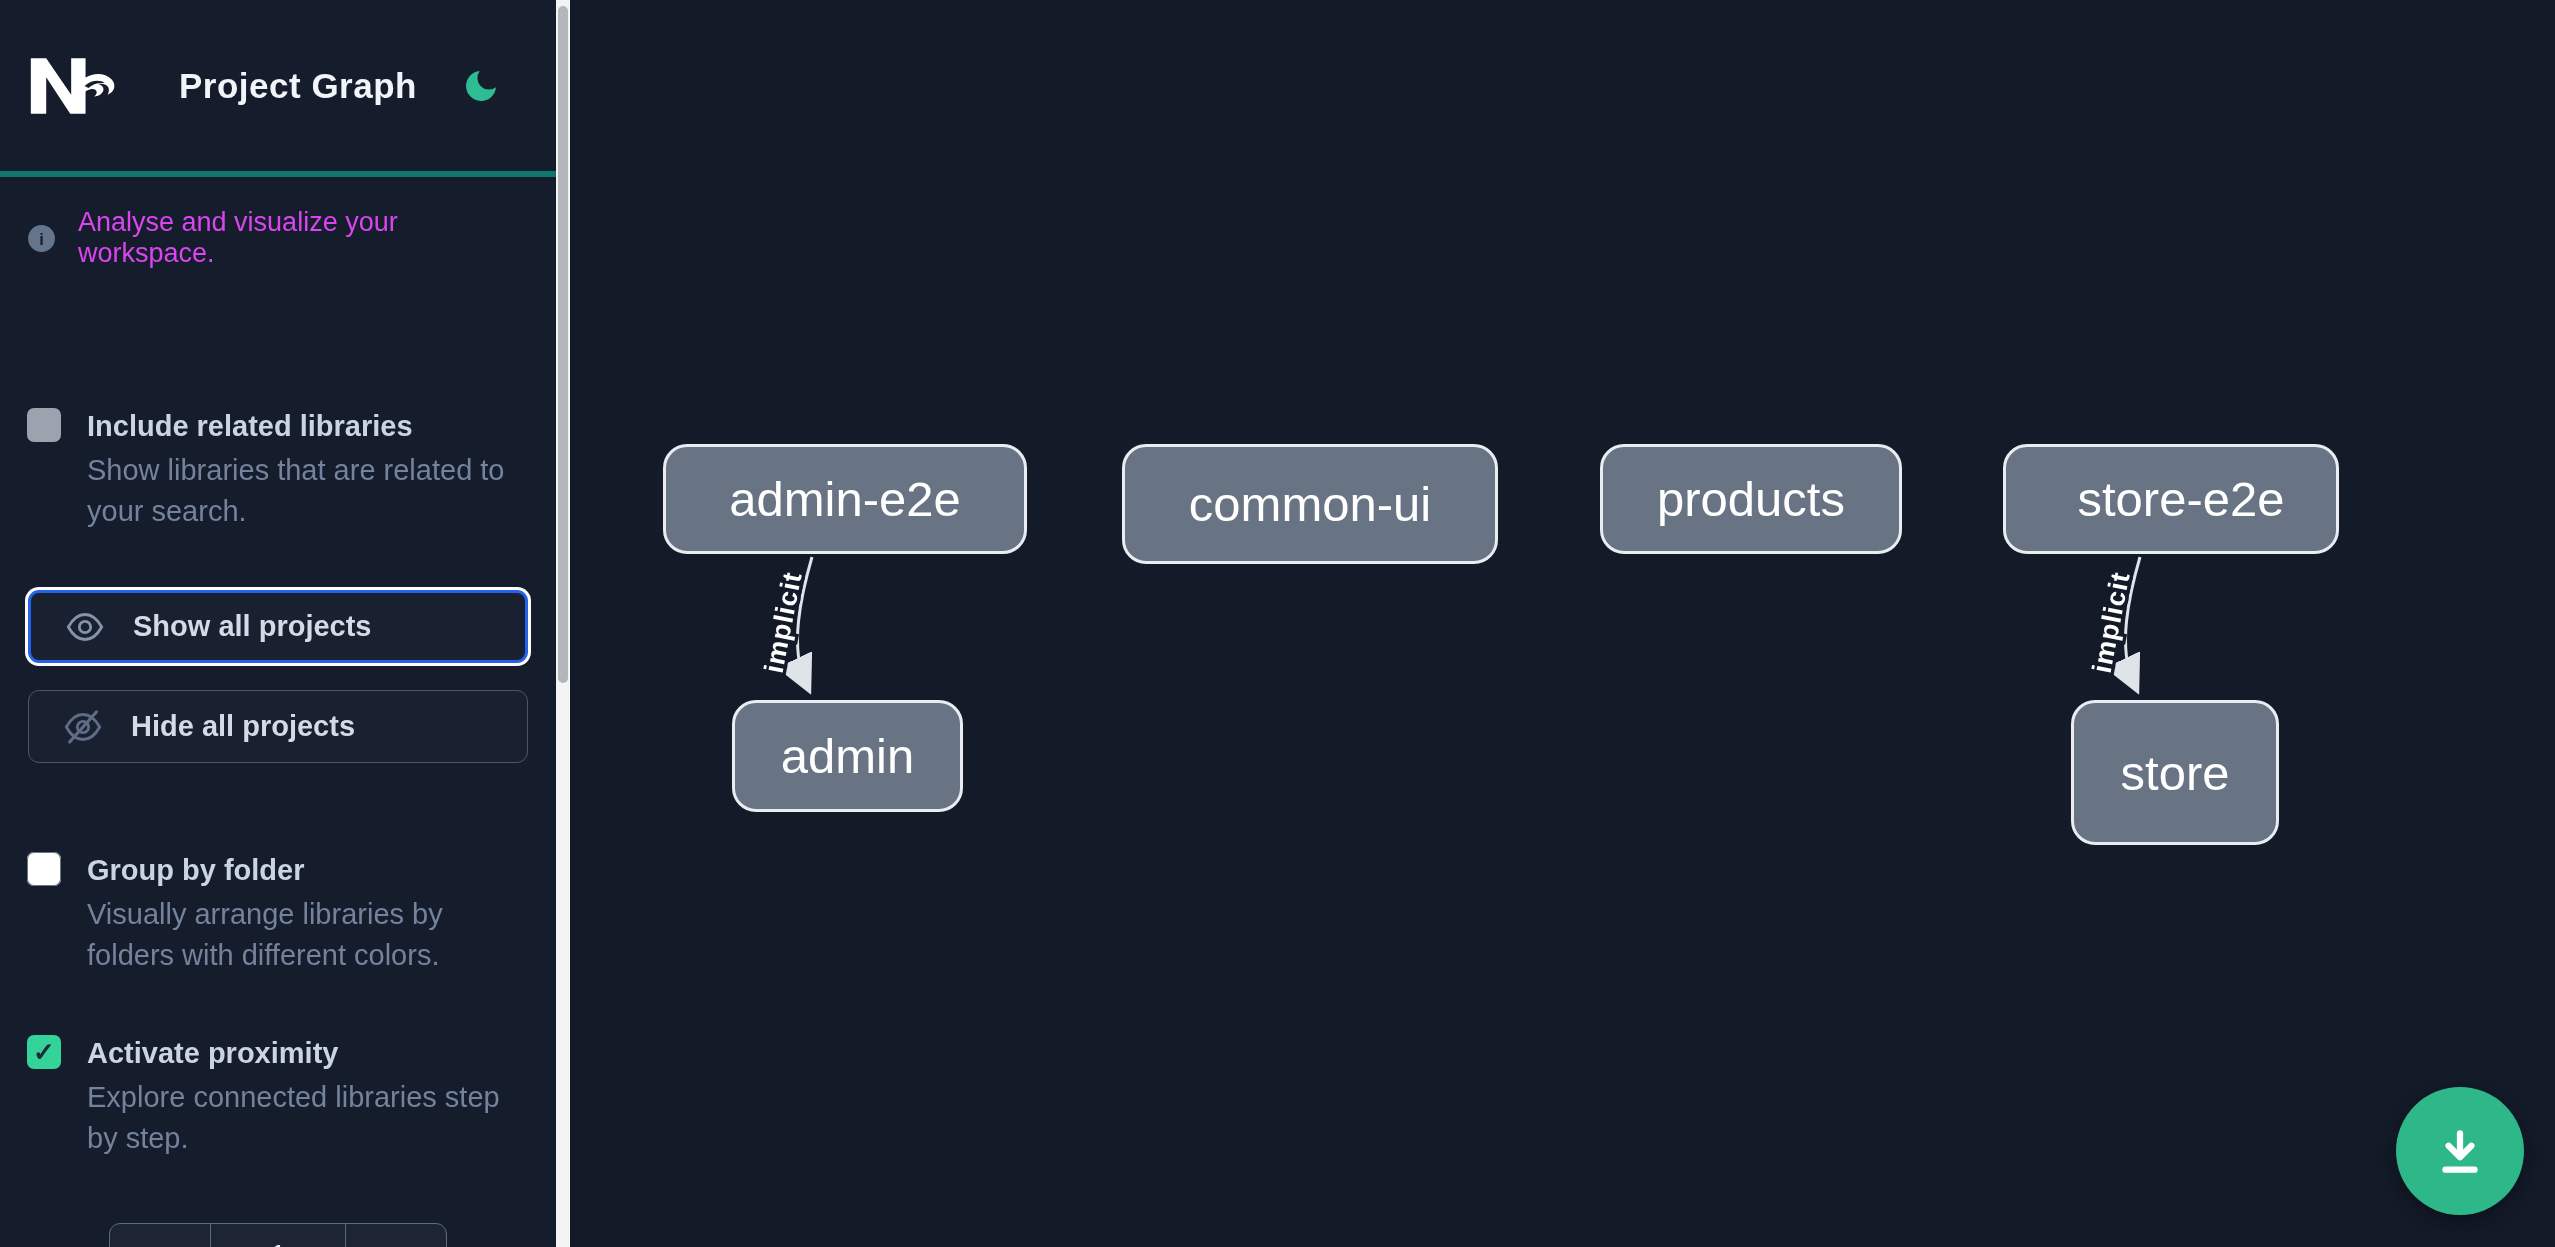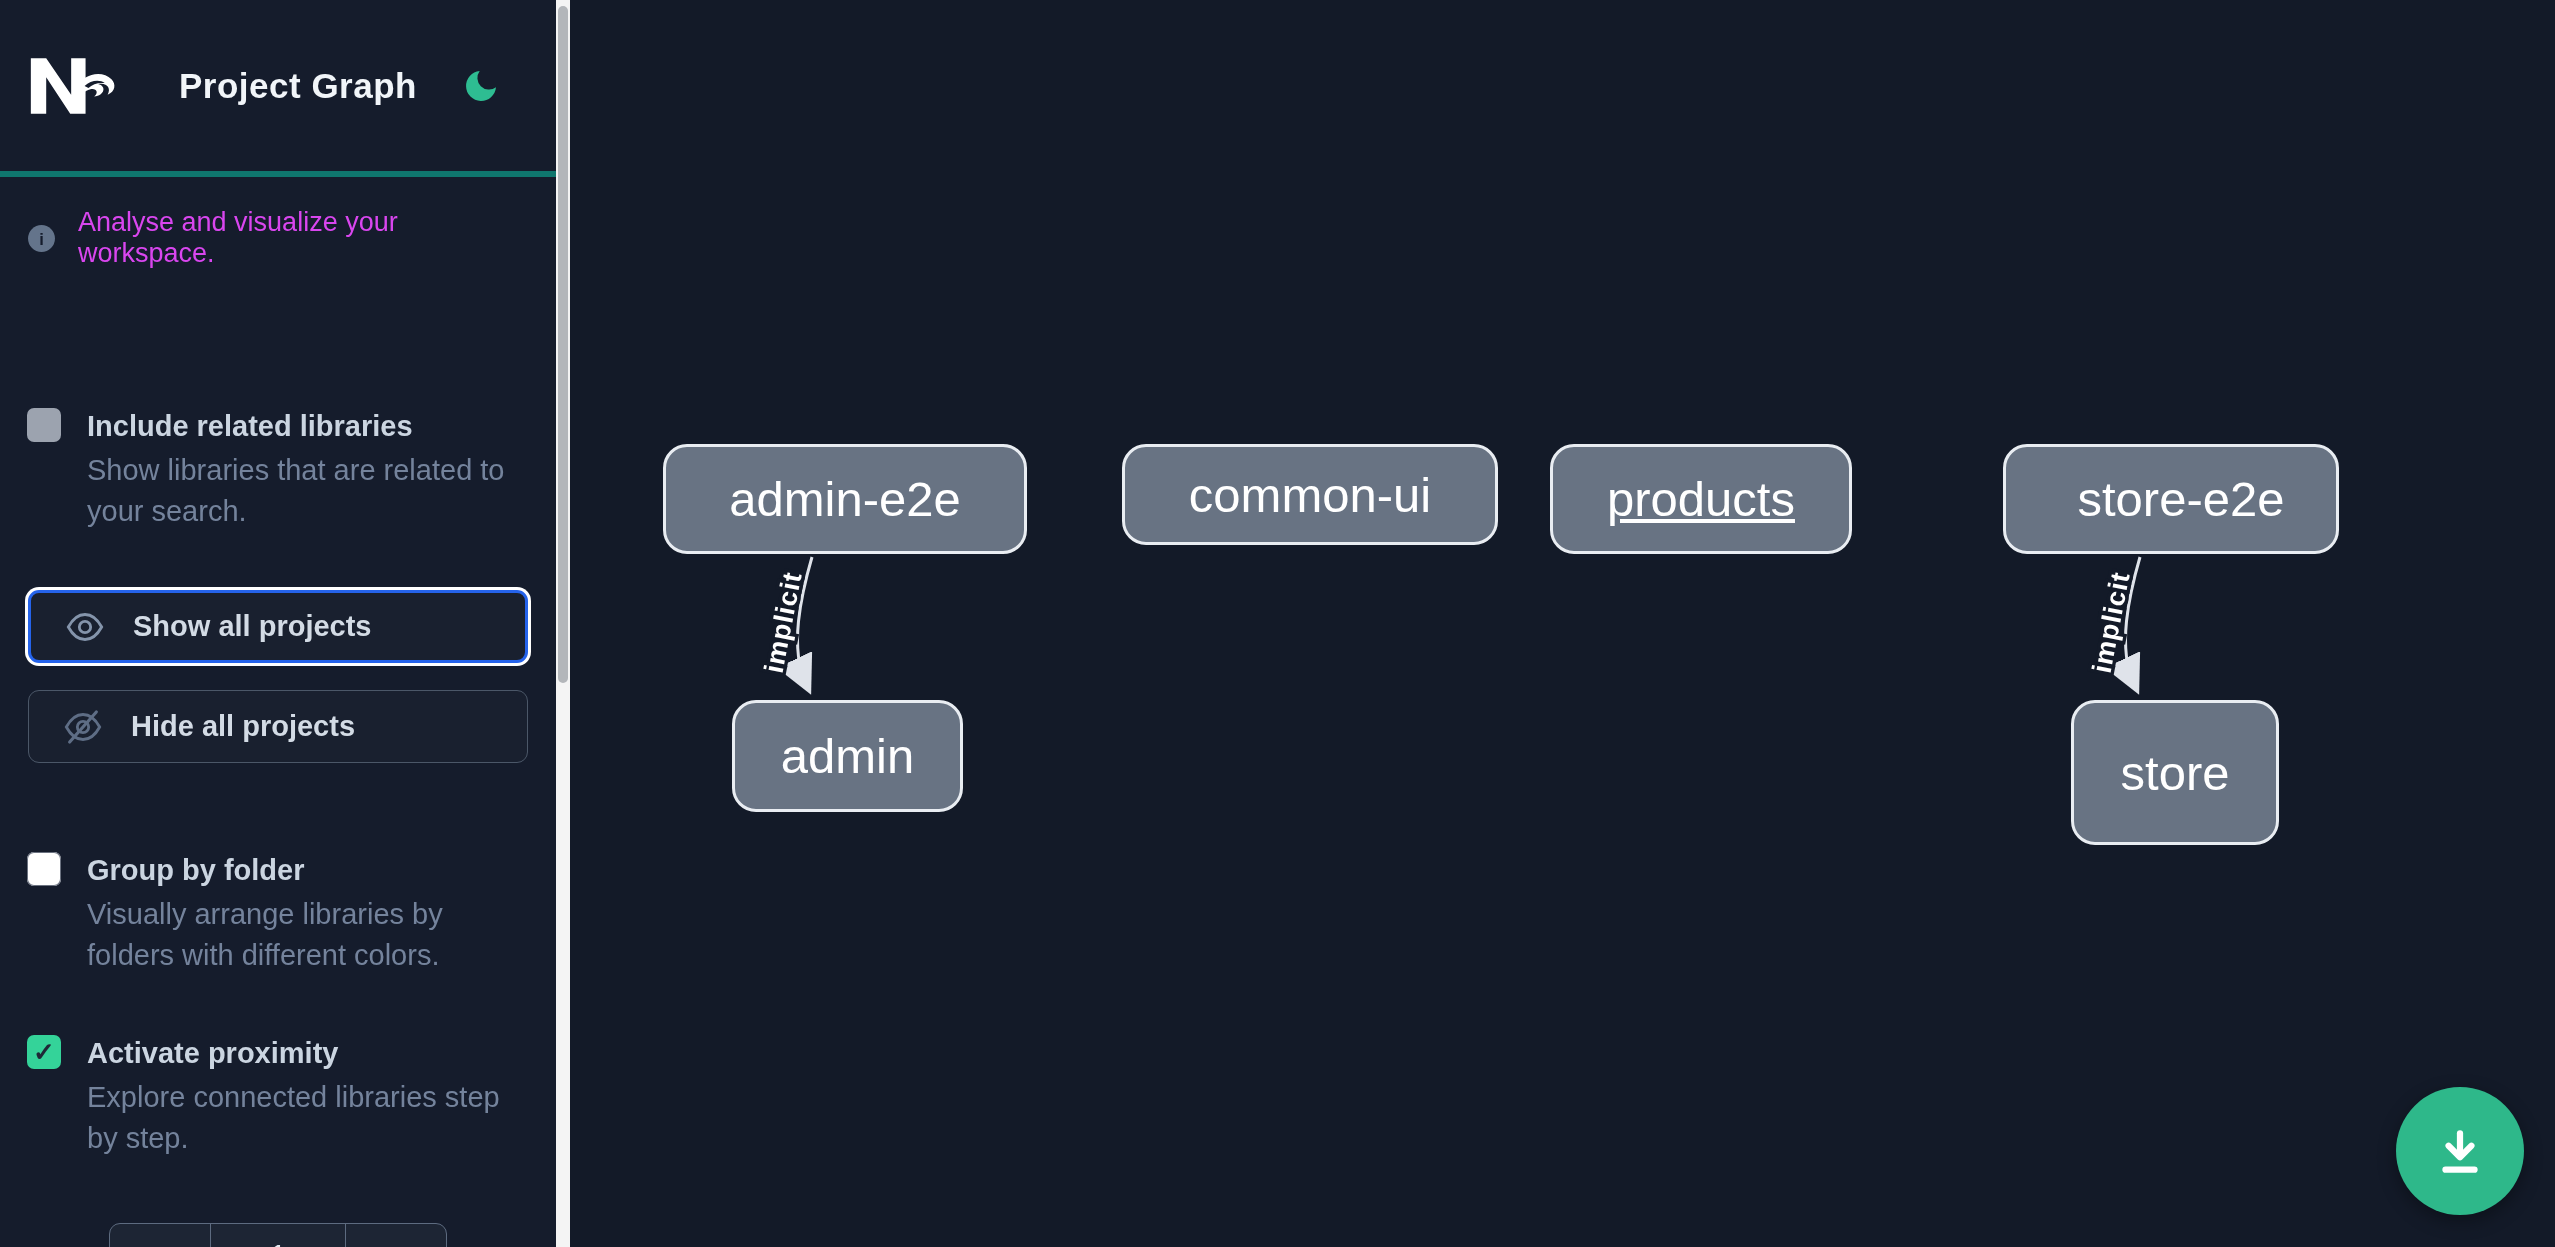--- a/index.html
+++ b/index.html
@@ -218,22 +218,22 @@
           <path d="M0,0 L13,6.5 L0,13 Z" fill="#dfe3ea"></path>
         </marker>
       </defs>
       <path d="M 242 557 C 231 595, 219 648, 236 684" fill="none" stroke="#dfe3ea" stroke-width="3" marker-end="url(#arrow)"></path>
       <path d="M 1570 557 C 1559 595, 1547 648, 1564 684" fill="none" stroke="#dfe3ea" stroke-width="3" marker-end="url(#arrow)"></path>
       <text class="edge-label" transform="translate(222,624) rotate(-79)" text-anchor="middle">implicit</text>
       <text class="edge-label" transform="translate(1550,624) rotate(-79)" text-anchor="middle">implicit</text>
     </svg>
 
     <div class="node" style="left:93px;  top:444px; width:364px; height:110px;">admin-e2e</div>
-    <div class="node" style="left:552px; top:444px; width:376px; height:101px;">common-ui</div>
-    <div class="node" style="left:980px;top:444px; width:302px; height:110px;text-decoration:underline;">products</div>
+    <div class="node" style="left:552px; top:444px; width:376px; height:120px;">common-ui</div>
+    <div class="node" style="left:1030px;top:444px; width:302px; height:110px;">products</div>
     <div class="node" style="left:1433px;top:444px; width:336px; height:110px;padding-left:20px;">store-e2e</div>
     <div class="node" style="left:162px; top:700px; width:231px; height:112px;">admin</div>
     <div class="node" style="left:1501px;top:700px; width:208px; height:145px;">store</div>
 
     <button class="fab">
       <svg width="54" height="54" viewBox="0 0 52 52">
         <line x1="26" y1="9" x2="26" y2="30" stroke="#ffffff" stroke-width="6" stroke-linecap="round"></line>
         <polyline points="15,21 26,32 37,21" fill="none" stroke="#ffffff" stroke-width="6" stroke-linecap="round" stroke-linejoin="round"></polyline>
         <line x1="12" y1="44" x2="40" y2="44" stroke="#ffffff" stroke-width="6" stroke-linecap="round"></line>
       </svg>

